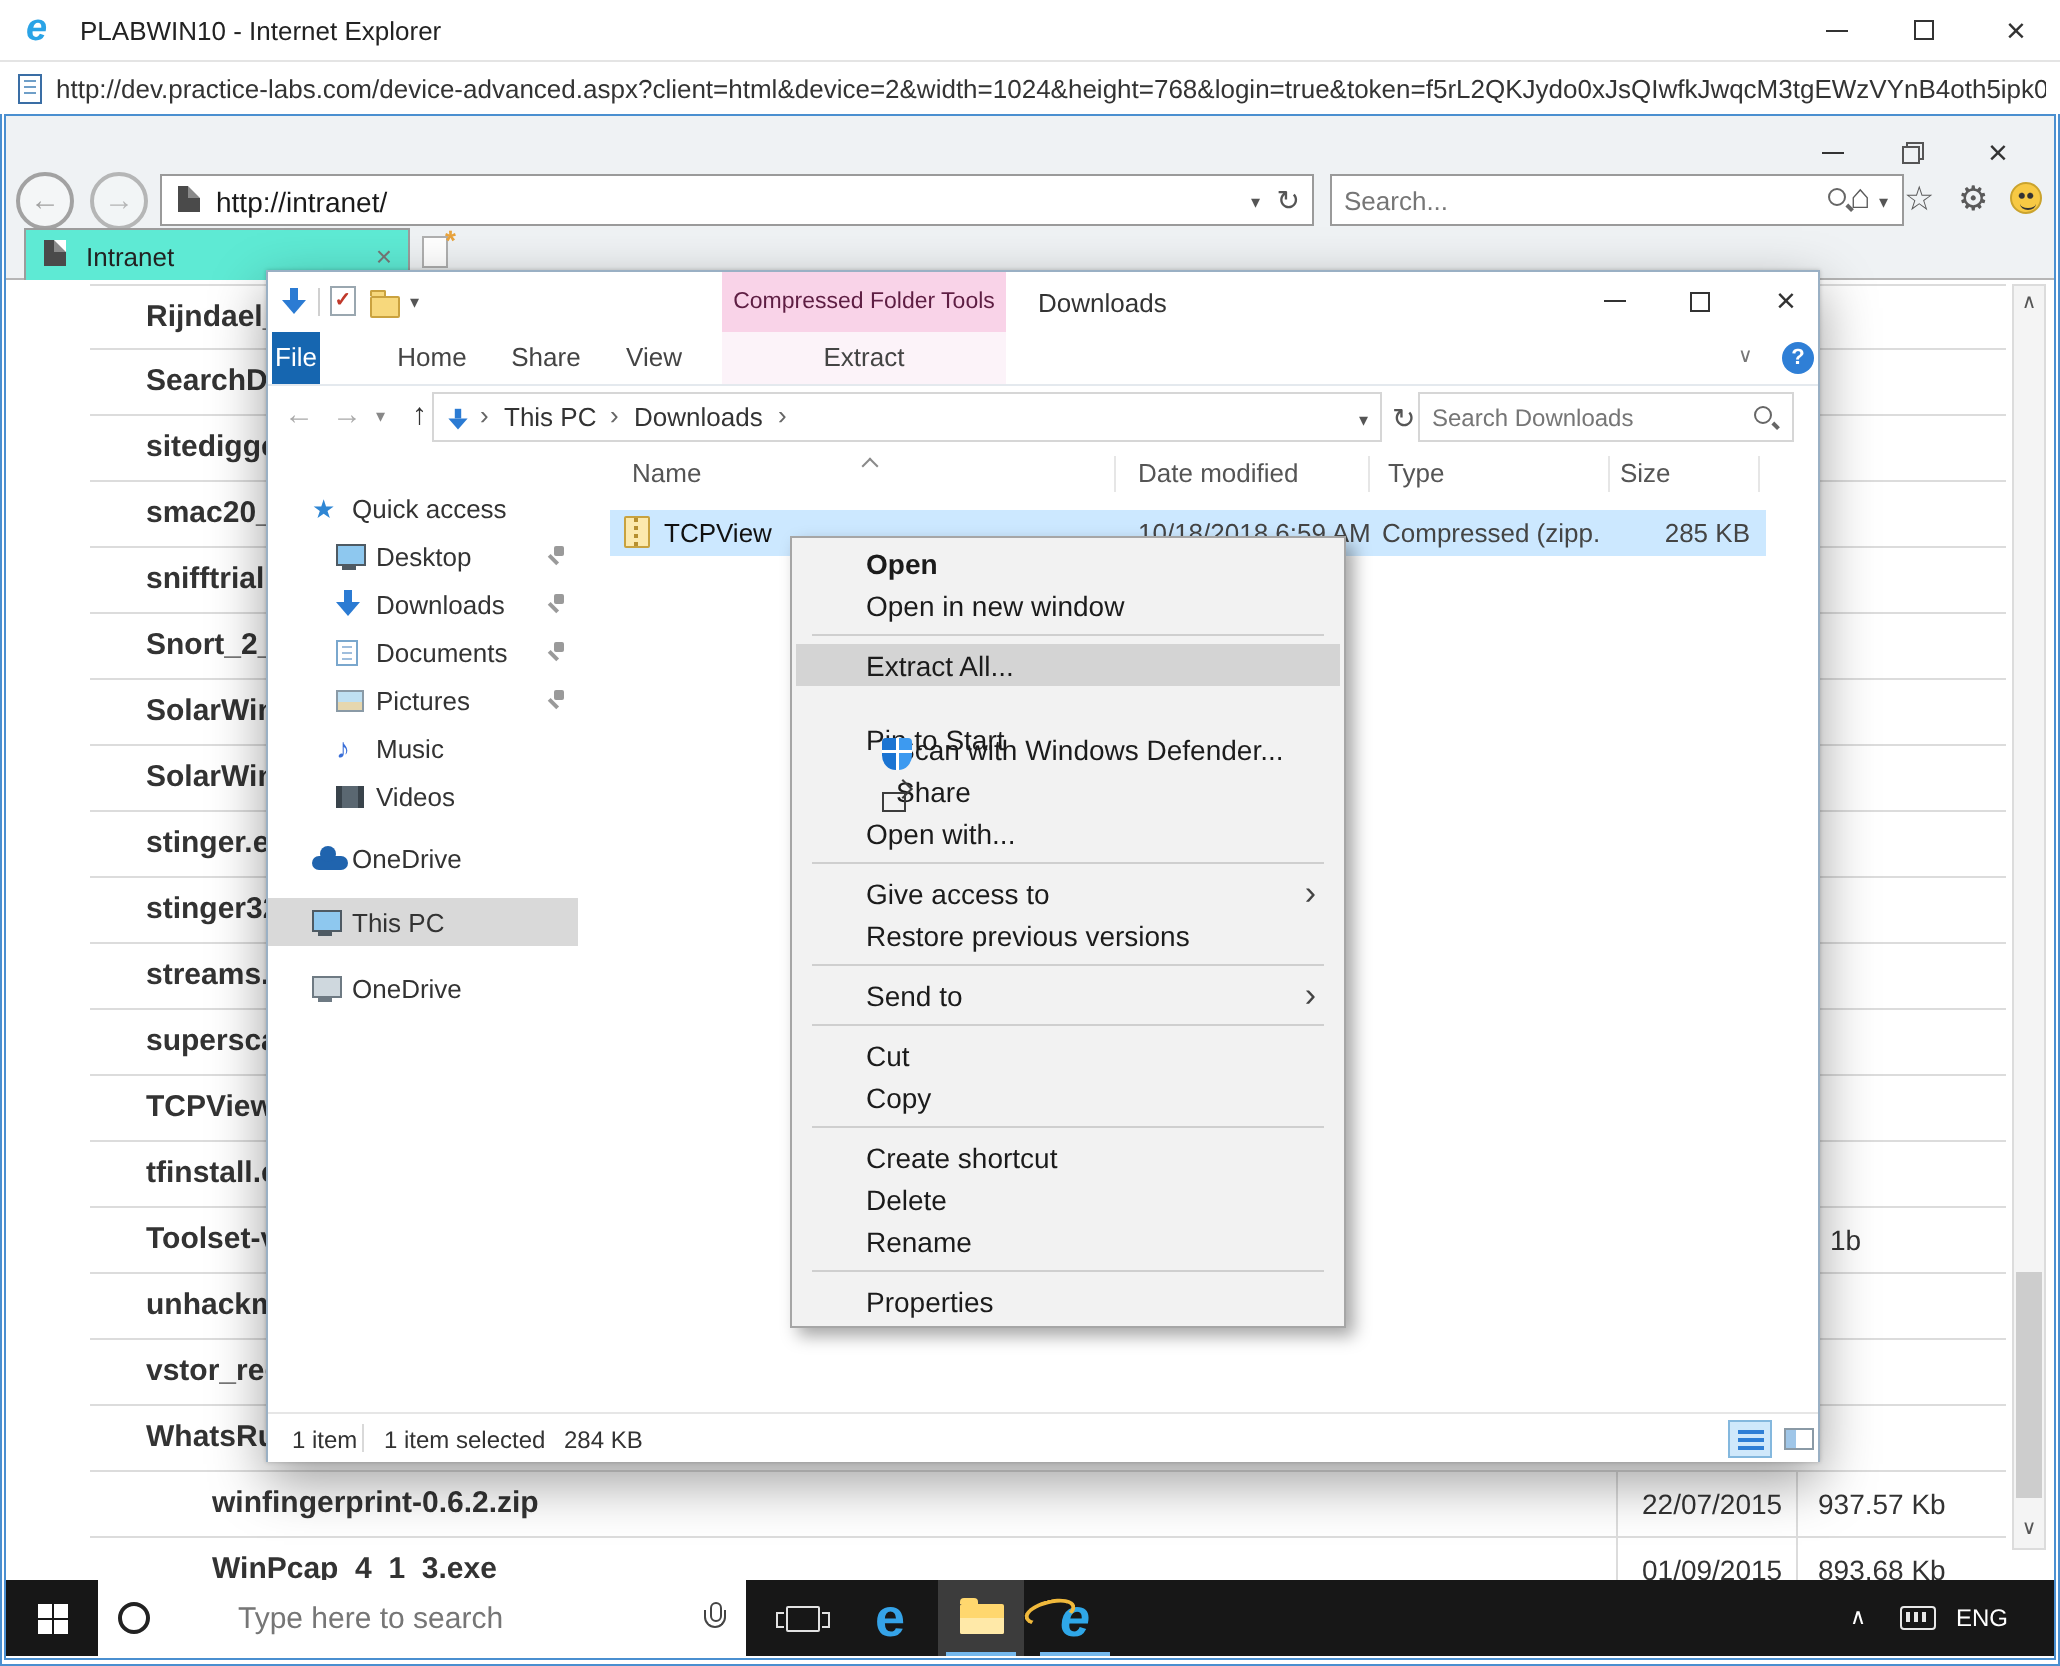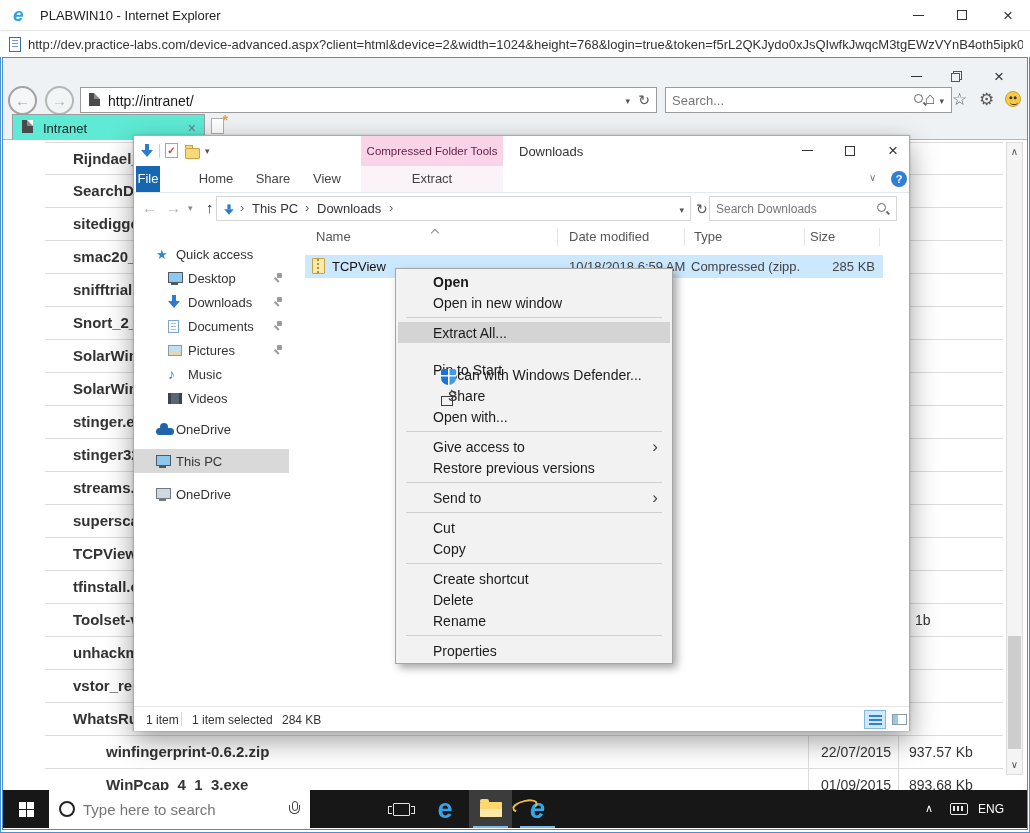--- a/index.html
+++ b/index.html
@@ -59,21 +59,21 @@
   .pr-sliver{position:absolute;left:870px;top:8px;font-size:14px;color:#333;}
   #page-scrollbar{position:absolute;left:1003px;top:2px;width:17px;height:633px;background:#f4f4f4;border:1px solid #dcdcdc;}
   .sb-arrow{position:absolute;left:0;width:15px;height:18px;text-align:center;font-size:10px;color:#555;line-height:18px;}
   #page-thumb{position:absolute;left:1px;top:493px;width:13px;height:113px;background:#cdcdcd;}
 
   
   #taskbar{position:absolute;left:0;top:732px;width:1024px;height:38px;background:#171717;}
   .tb-btn{position:absolute;top:0;height:38px;display:flex;align-items:center;justify-content:center;}
   .ico-winlogo{position:relative;width:15px;height:15px;}
   .ico-winlogo::before{content:'';position:absolute;left:0;top:0;width:7px;height:7px;background:#fff;box-shadow:8px 0 0 #fff,0 8px 0 #fff,8px 8px 0 #fff;}
-  #tsearch{position:absolute;left:46px;top:0;width:261px;height:38px;background:#fff;display:flex;align-items:center;padding:0 10px;}
+  #tsearch{position:absolute;left:46px;top:0;width:324px;height:38px;background:#fff;display:flex;align-items:center;padding:0 10px;gap:36px;}
   .ico-cortana{width:16px;height:16px;border:2px solid #222;border-radius:50%;flex:none;margin-right:8px;}
   #tsearch input{font-size:15px;color:#4f4f4f;padding:0;}
   .ico-mic{position:relative;width:12px;height:17px;flex:none;}
   .ico-mic::before{content:'';position:absolute;left:4px;top:0;width:4px;height:8px;border:1px solid #444;border-radius:3px;}
   .ico-mic::after{content:'';position:absolute;left:1px;top:4px;width:9px;height:8px;border:1px solid #444;border-top:none;border-radius:0 0 6px 6px;}
   .ico-taskview{position:relative;width:17px;height:13px;border:1.5px solid #e2e2e2;border-radius:1px;}
   .ico-taskview::before{content:'';position:absolute;left:-6px;top:2px;width:3px;height:6px;border:1.5px solid #e2e2e2;border-right:none;}
   .ico-taskview::after{content:'';position:absolute;right:-6px;top:2px;width:3px;height:6px;border:1.5px solid #e2e2e2;border-left:none;}
   .edge-e{font-size:27px;font-weight:bold;color:#35a3e8;line-height:1;}
   .tb-active{background:#3c3c3c;}

